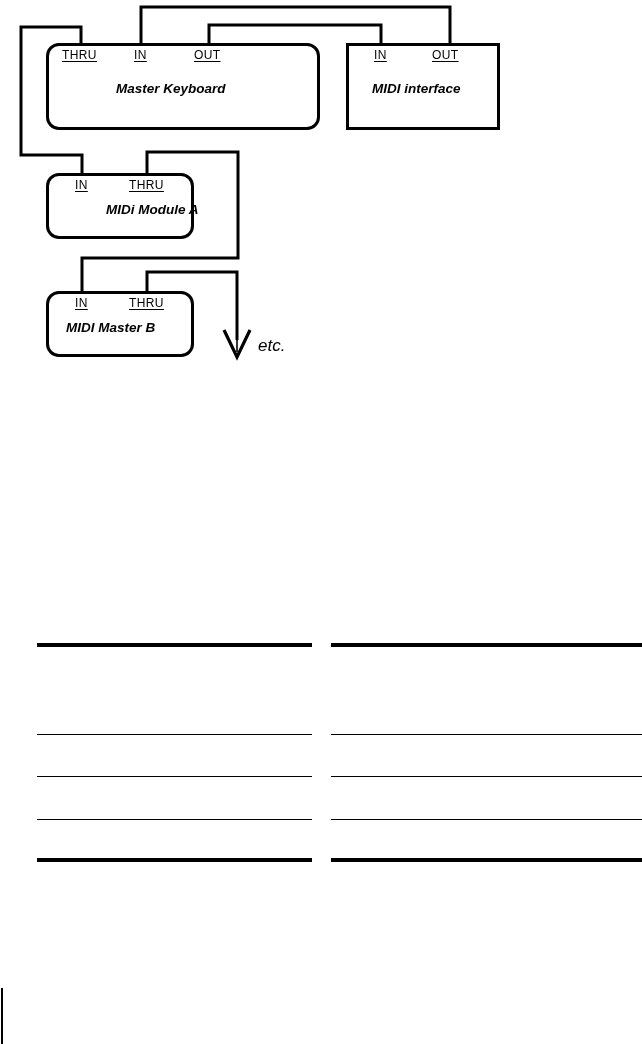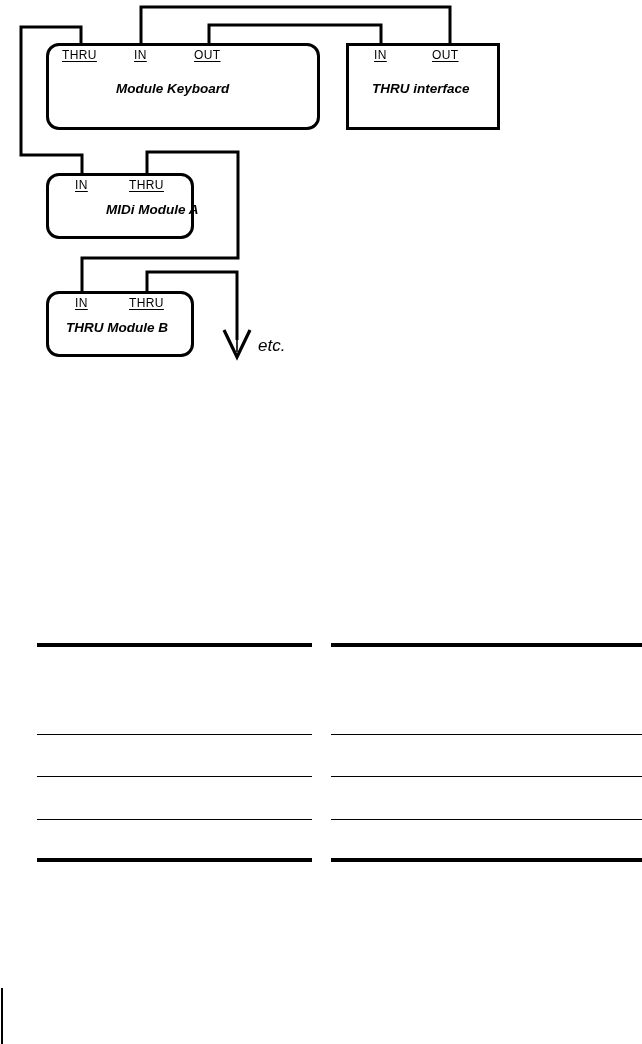--- a/index.html
+++ b/index.html
@@ -123,24 +123,24 @@
 
   <div class="port-label" style="left:374px; top:49px;">IN</div>
   <div class="port-label" style="left:432px; top:49px;">OUT</div>
 
   <div class="port-label" style="left:75px; top:179px;">IN</div>
   <div class="port-label" style="left:129px; top:179px;">THRU</div>
 
   <div class="port-label" style="left:75px; top:297px;">IN</div>
   <div class="port-label" style="left:129px; top:297px;">THRU</div>
 
-  <div class="device-name" style="left:116px; top:81px;">Module Keyboard</div>
-  <div class="device-name" style="left:372px; top:81px;">THRU interface</div>
+  <div class="device-name" style="left:116px; top:81px;">Master Keyboard</div>
+  <div class="device-name" style="left:372px; top:81px;">MIDI interface</div>
   <div class="device-name" style="left:66px; top:202px;margin-left:40px;">MIDi Module A</div>
-  <div class="device-name" style="left:66px; top:320px;">THRU Module B</div>
+  <div class="device-name" style="left:66px; top:320px;">MIDI Master B</div>
 
   <div class="etc-label" style="left:258px; top:339px;">etc.</div>
 
   <div class="rule thick" style="left:37px; top:643px; width:275px;"></div>
   <div class="rule thin" style="left:37px; top:734px; width:275px;"></div>
   <div class="rule thin" style="left:37px; top:776px; width:275px;"></div>
   <div class="rule thin" style="left:37px; top:819px; width:275px;"></div>
   <div class="rule thick" style="left:37px; top:858px; width:275px;"></div>
 
   <div class="rule thick" style="left:331px; top:643px; width:311px;"></div>

